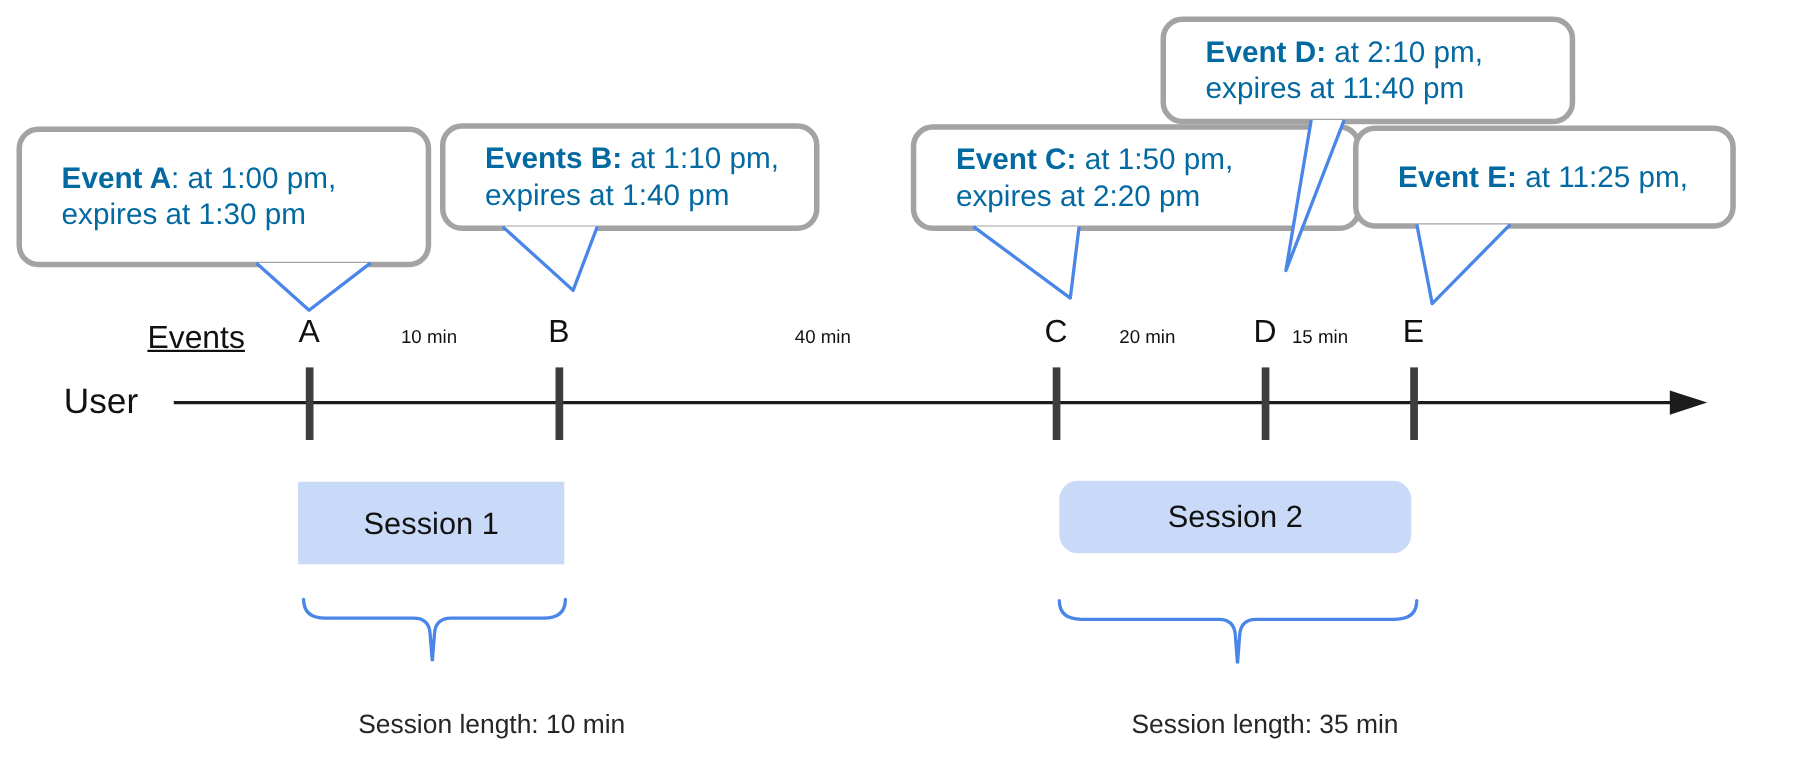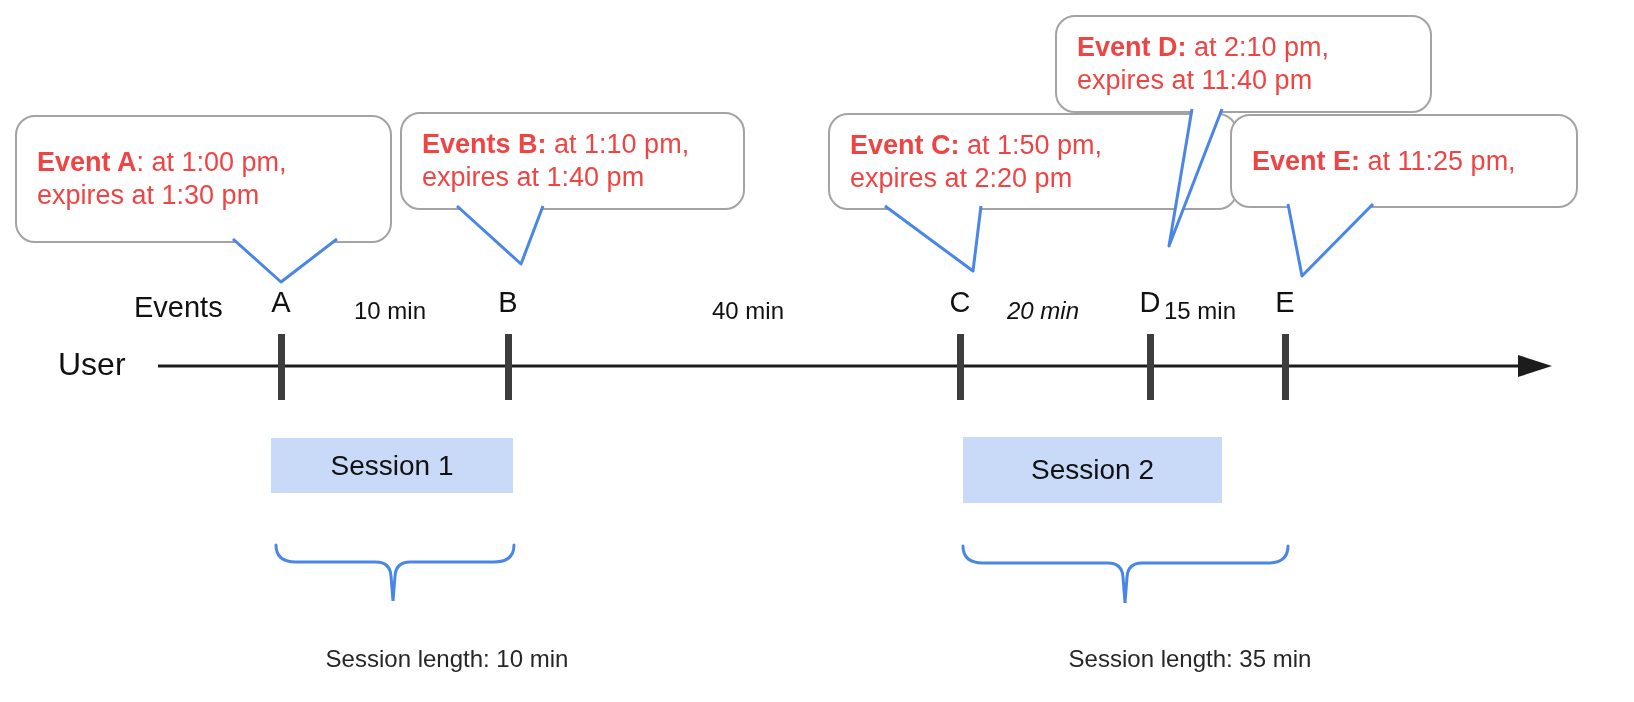--- a/index.html
+++ b/index.html
@@ -1,32 +1,32 @@
 <!DOCTYPE html>
 <html><head>
 <meta charset="utf-8">
 <style>
   html,body{margin:0;padding:0;background:#fff;}
   #stage{
     position:relative;width:1634px;height:702px;background:#ffffff;
     font-family:"Liberation Sans",sans-serif;overflow:hidden;
   }
   .bubble{
-    position:absolute;background:#fff;border:2px solid #a3a3a3;border-radius:20px;
+    position:absolute;background:#fff;border:5px solid #a3a3a3;border-radius:20px;
     display:flex;flex-direction:column;justify-content:center;
-    padding-left:20px;box-sizing:border-box;z-index:1;
-    font-size:27px;line-height:33px;color:#ef4444;
+    padding-left:36px;box-sizing:border-box;z-index:1;
+    font-size:27px;line-height:33px;color:#0369a1;
   }
   .bubble b{font-weight:bold;}
   #svg-layer{position:absolute;left:0;top:0;z-index:2;pointer-events:none;}
   .marker-letter{
     position:absolute;width:80px;text-align:center;font-size:29px;color:#111;z-index:3;
   }
   .interval-label{
-    position:absolute;width:140px;text-align:center;font-size:24px;color:#111;z-index:3;
+    position:absolute;width:140px;text-align:center;font-size:17px;color:#111;z-index:3;
   }
   .axis-label{position:absolute;color:#111;z-index:3;}
   .session-box{
     position:absolute;background:#c9daf8;display:flex;align-items:center;justify-content:center;
     font-size:28px;color:#111;z-index:1;
   }
   .session-length{
     position:absolute;width:420px;text-align:center;font-size:24px;color:#262626;z-index:3;
   }
 </style>
@@ -52,24 +52,24 @@
 
   <div class="bubble" style="left:1055px;top:15px;width:377px;height:98px;">
     <div><b>Event D:</b><span> at 2:10 pm,</span></div>
     <div>expires at 11:40 pm</div>
   </div>
 
   <div class="bubble" style="left:1230px;top:114px;width:348px;height:94px;">
     <div><b>Event E:</b><span> at 11:25 pm,</span></div>
   </div>
 
-  <div class="session-box" style="left:271px;top:438px;width:242px;height:55px;">
+  <div class="session-box" style="left:271px;top:438px;width:242px;height:75px;">
     <span>Session 1</span>
   </div>
-  <div class="session-box" style="left:963px;top:437px;width:259px;height:66px;">
+  <div class="session-box" style="left:963px;top:437px;width:320px;height:66px;border-radius:17px;">
     <span>Session 2</span>
   </div>
 
   <svg id="svg-layer" width="1634" height="702" viewBox="0 0 1634 702">
 
     <line x1="158" y1="366" x2="1522" y2="366" stroke="#1c1c1c" stroke-width="3"></line>
     <polygon points="1518,355 1552,366 1518,377" fill="#1c1c1c"></polygon>
 
     <rect x="278" y="334" width="7" height="66" fill="#3d3d3d"></rect>
     <rect x="505" y="334" width="7" height="66" fill="#3d3d3d"></rect>
@@ -80,30 +80,30 @@
     <path d="M 233,239 L 281,282 L 337,239" fill="#ffffff" stroke="#4a86e8" stroke-width="3" stroke-linejoin="round"></path>
     <path d="M 457,206 L 521,264 L 543,206" fill="#ffffff" stroke="#4a86e8" stroke-width="3" stroke-linejoin="round"></path>
     <path d="M 885,206 L 973,271 L 981,206" fill="#ffffff" stroke="#4a86e8" stroke-width="3" stroke-linejoin="round"></path>
     <path d="M 1192,109 L 1169,246 L 1222,109" fill="#ffffff" stroke="#4a86e8" stroke-width="3" stroke-linejoin="round"></path>
     <path d="M 1288,204 L 1302,276 L 1373,204" fill="#ffffff" stroke="#4a86e8" stroke-width="3" stroke-linejoin="round"></path>
 
     <path d="M 276,545 Q 276,562 296,562 L 376,562 Q 390,562 391,576 L 393,601 L 395,576 Q 396,562 410,562 L 494,562 Q 514,562 514,545" fill="none" stroke="#4a86e8" stroke-width="3" stroke-linecap="round"></path>
     <path d="M 963,546 Q 963,563 983,563 L 1108,563 Q 1122,563 1123,577 L 1125,603 L 1127,577 Q 1128,563 1142,563 L 1268,563 Q 1288,563 1288,546" fill="none" stroke="#4a86e8" stroke-width="3" stroke-linecap="round"></path>
   </svg>
 
-  <div class="axis-label" style="left:134px;top:291px;font-size:29px;">Events</div>
+  <div class="axis-label" style="left:134px;top:291px;font-size:29px;text-decoration:underline;">Events</div>
   <div class="axis-label" style="left:58px;top:346px;font-size:32px;">User</div>
 
   <div class="marker-letter" style="left:241px;top:286px;">A</div>
   <div class="marker-letter" style="left:468px;top:286px;">B</div>
   <div class="marker-letter" style="left:920px;top:286px;">C</div>
   <div class="marker-letter" style="left:1110px;top:286px;">D</div>
   <div class="marker-letter" style="left:1245px;top:286px;">E</div>
 
   <div class="interval-label" style="left:320px;top:297px;">10 min</div>
   <div class="interval-label" style="left:678px;top:297px;">40 min</div>
-  <div class="interval-label" style="left:973px;top:297px;font-style:italic;">20 min</div>
+  <div class="interval-label" style="left:973px;top:297px;">20 min</div>
   <div class="interval-label" style="left:1130px;top:297px;">15 min</div>
 
   <div class="session-length" style="left:237px;top:645px;">Session length: 10 min</div>
-  <div class="session-length" style="left:980px;top:645px;">Session length: 35 min</div>
+  <div class="session-length" style="left:940px;top:645px;">Session length: 35 min</div>
 
 </div>
 
 </body></html>

